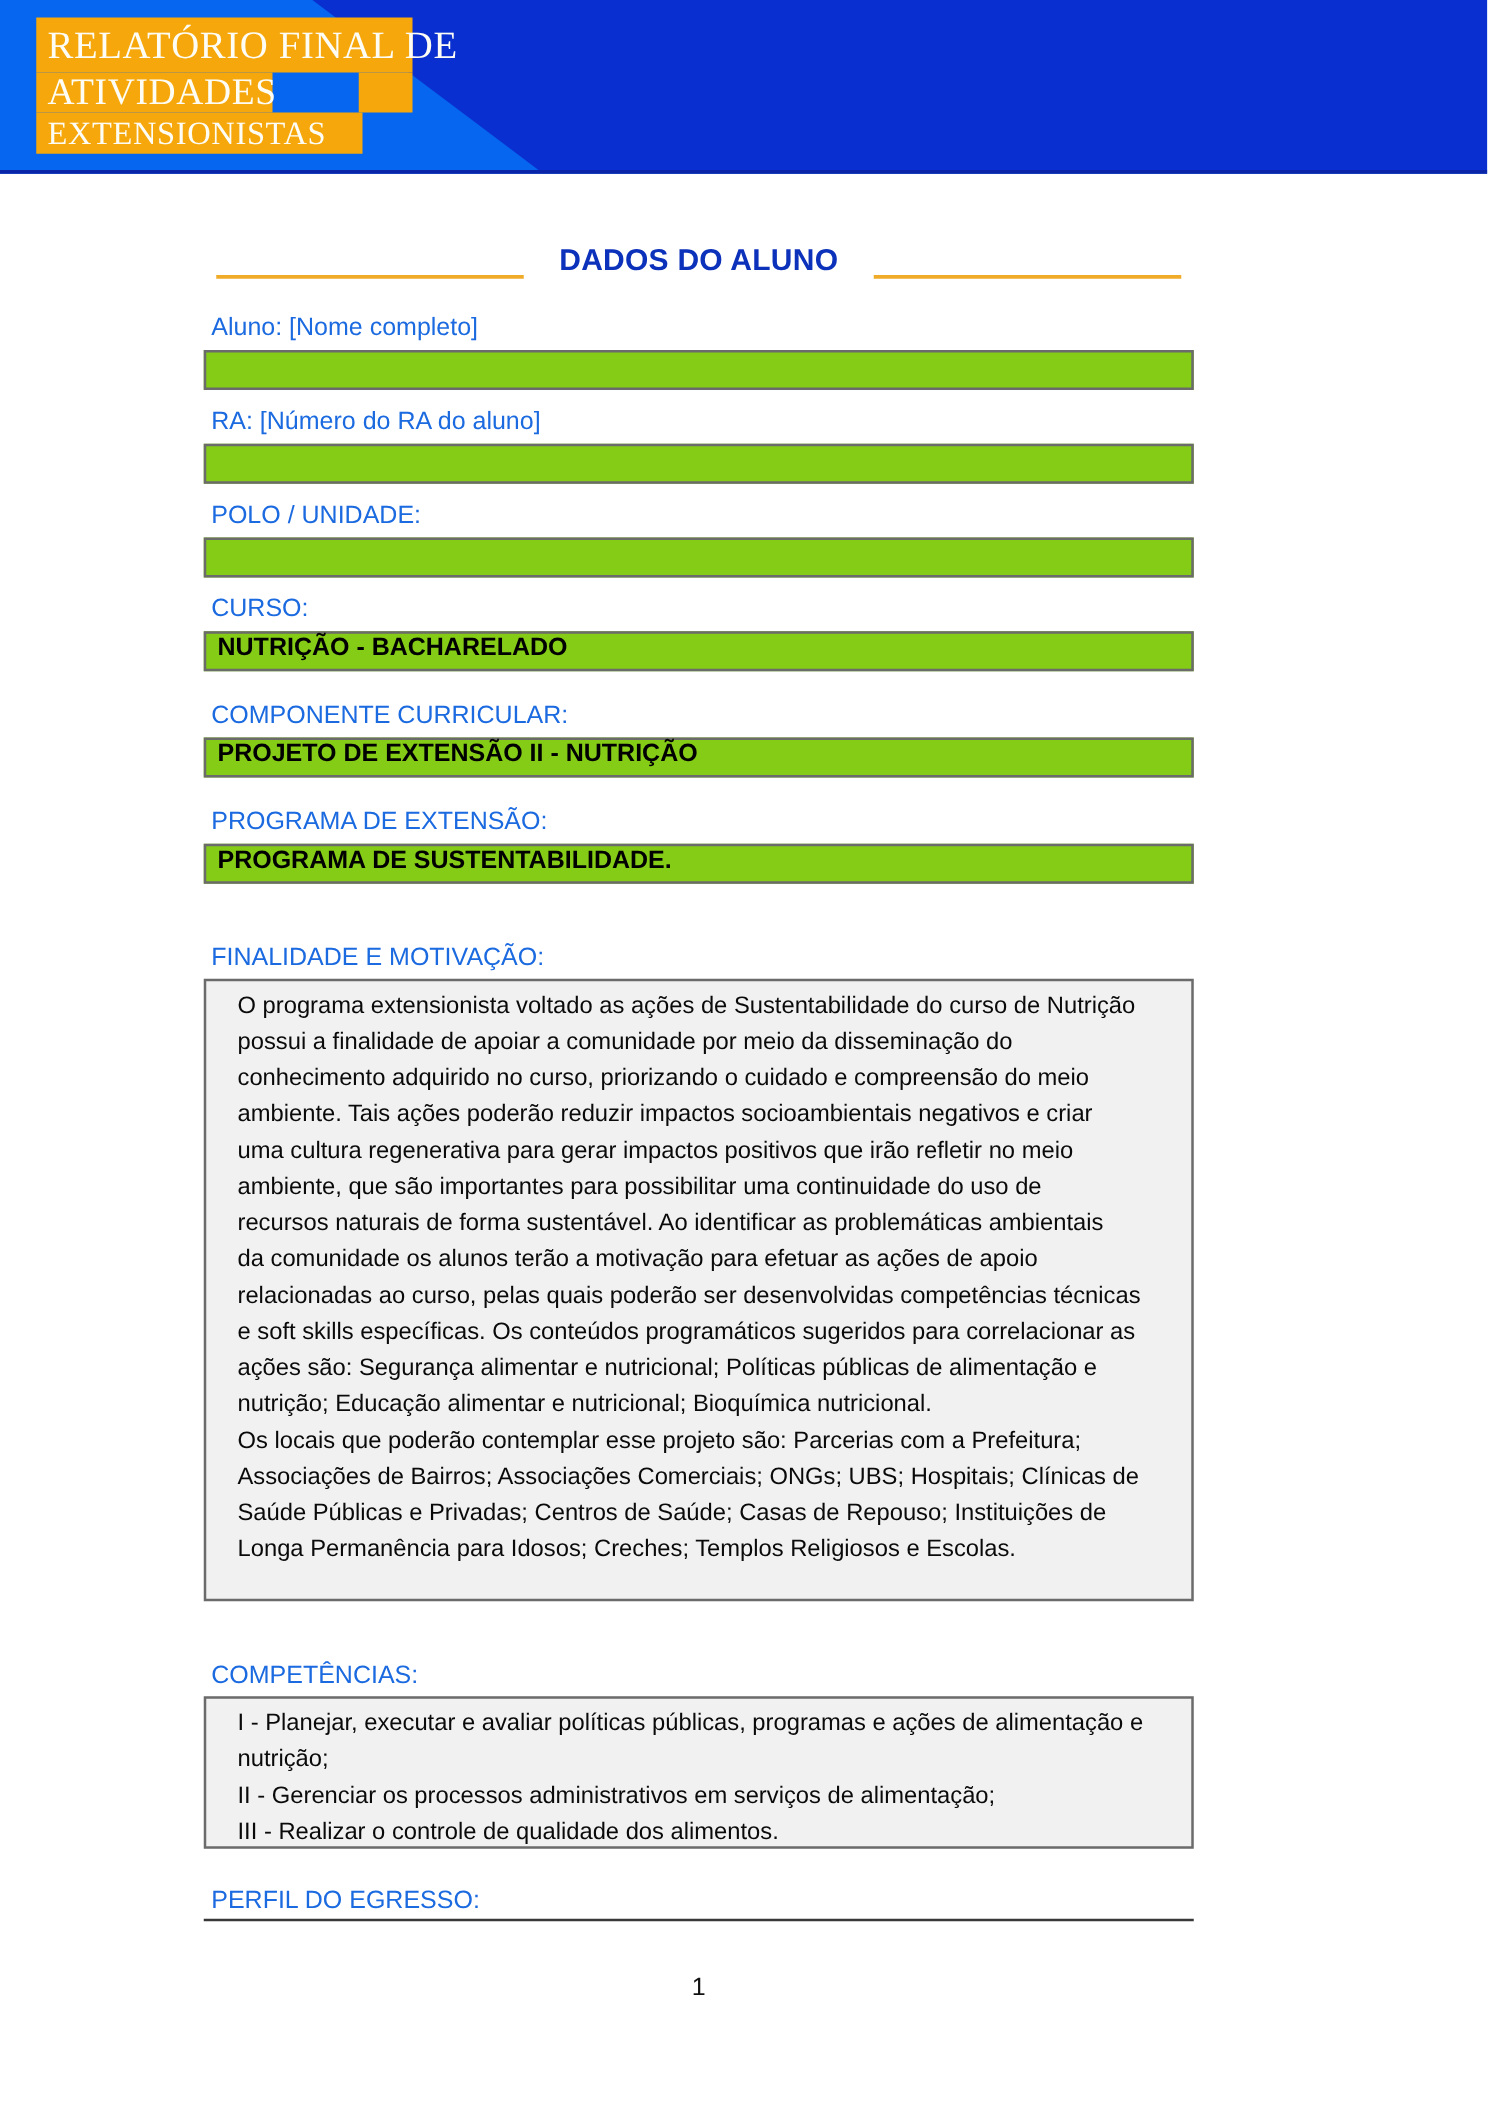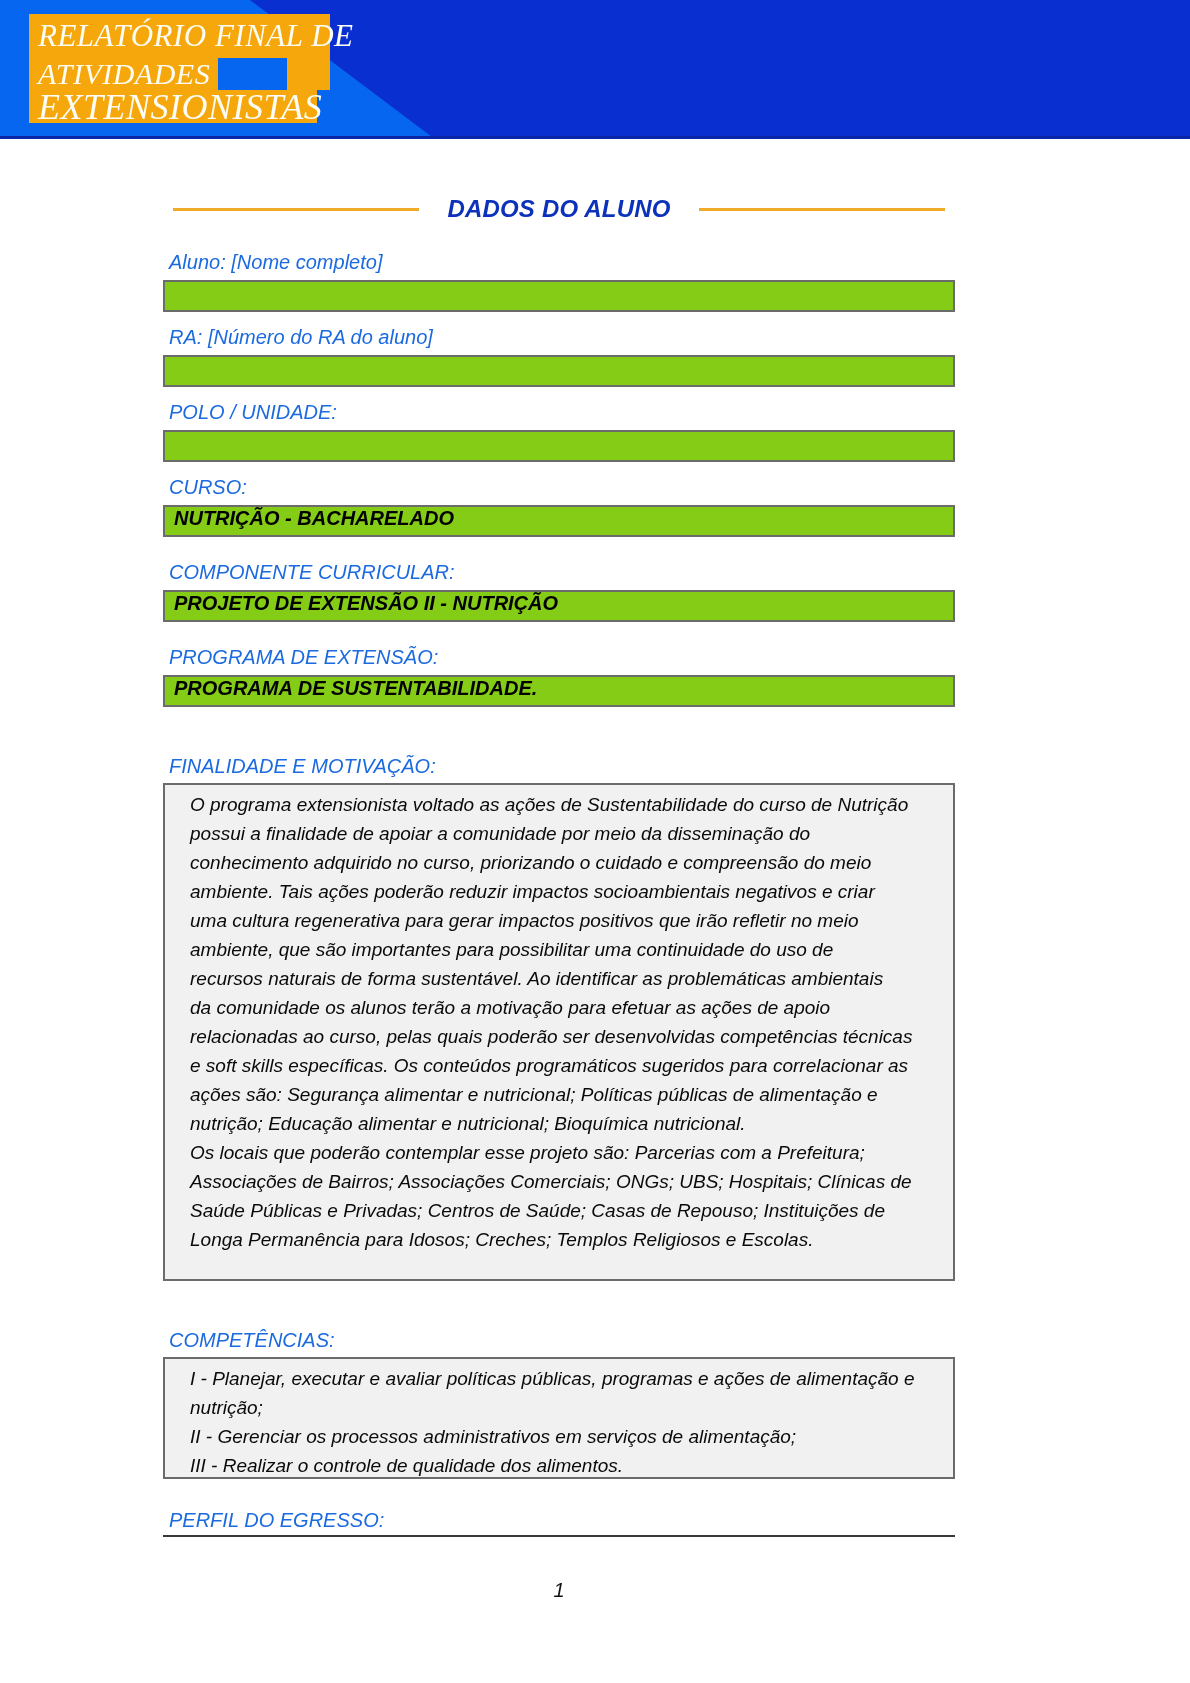--- a/index.html
+++ b/index.html
@@ -4,21 +4,20 @@
 <style>
   * { margin: 0; padding: 0; box-sizing: border-box; }
   html, body { background: #ffffff; }
   .page {
     position: relative;
     width: 1190px;
     height: 1683px;
     background: #ffffff;
     font-family: "Liberation Sans", sans-serif;
     overflow: hidden;
-    font-style: italic;
   }
 
   
   .header {
     position: relative;
     width: 100%;
     height: 139px;
     background: #0666EF;
     border-bottom: 3px solid #0A25A8;
     overflow: hidden;
@@ -38,32 +37,32 @@
     font-weight: 400;
     letter-spacing: 0.5px;
     padding-left: 9px;
     display: flex;
     align-items: center;
     white-space: nowrap;
   }
   .logo-row1 { left: 29px; top: 14px; width: 301px; height: 44px; font-size: 31px; }
   .logo-row2 { left: 29px; top: 58px; width: 189px; height: 32px; font-size: 30px; }
   .logo-step { position: absolute; left: 287px; top: 58px; width: 43px; height: 32px; background: #F6A70B; }
-  .logo-row3 { left: 29px; top: 90px; width: 288px; height: 33px; font-size: 36px; }
+  .logo-row3 { left: 29px; top: 90px; width: 261px; height: 33px; font-size: 26px; }
 
   
   .content {
     position: relative;
     margin-left: 163px;
     width: 792px;
   }
 
   .title-row {
     display: flex;
-    align-items: center;
+    align-items: flex-end;
     gap: 28px;
     margin-top: 56px;
     padding: 0 10px;
   }
   .title-line { flex: 1; height: 3px; background: #F0AC28; }
   .doc-title {
     color: #0C31BA;
     font-size: 24px;
     font-weight: bold;
     letter-spacing: 0.2px;

